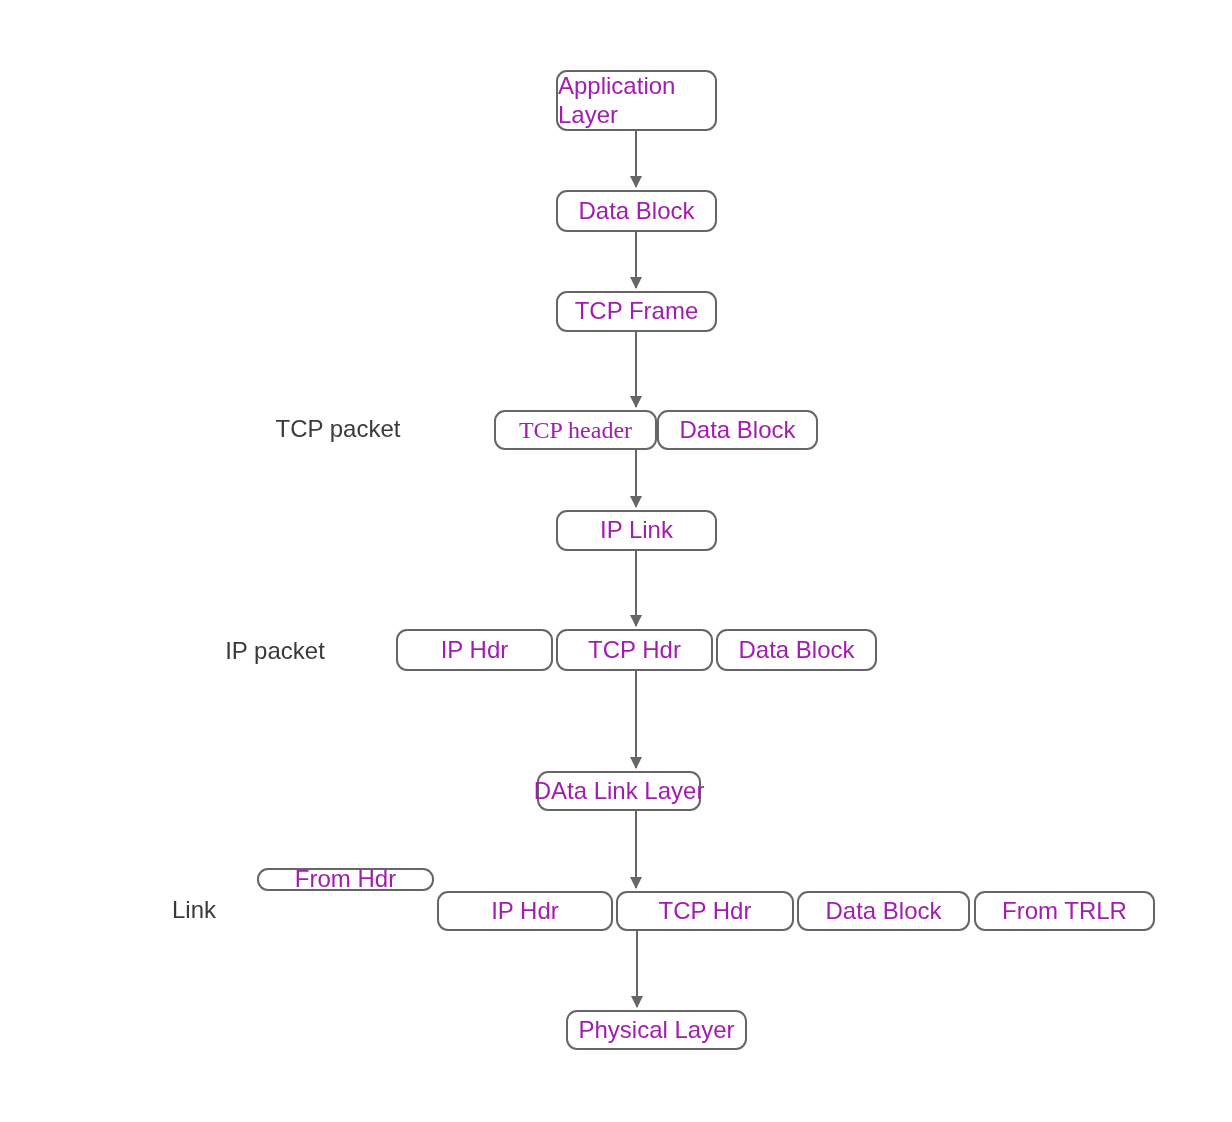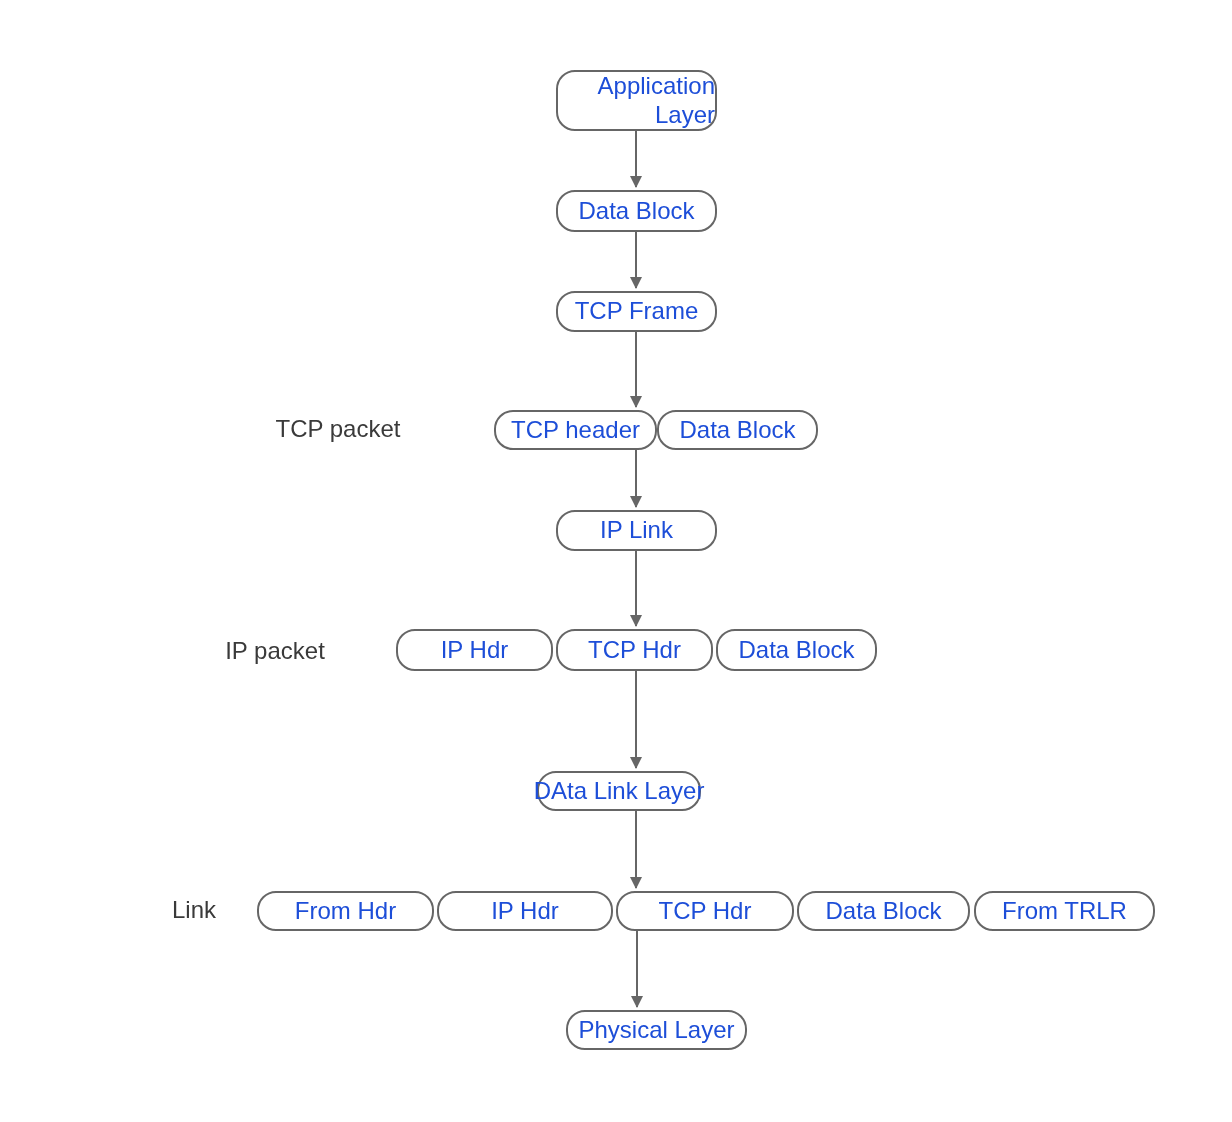--- a/index.html
+++ b/index.html
@@ -20,53 +20,53 @@
     left: 0;
     top: 0;
     width: 1232px;
     height: 1122px;
   }
   .node {
     position: absolute;
     box-sizing: border-box;
     background: #ffffff;
     border: 2.5px solid #666666;
-    border-radius: 19px;
-    color: #1d4ed8;
+    border-radius: 11px;
+    color: #a21caf;
     font-size: 24px;
     line-height: 1.2;
     display: flex;
     align-items: center;
     justify-content: center;
-    text-align: right;
+    text-align: left;
     white-space: nowrap;
   }
   .node.wrap { white-space: normal; }
   .rowlabel {
     position: absolute;
     color: #3a3a3a;
     font-size: 24px;
     display: flex;
     align-items: center;
     justify-content: center;
     text-align: center;
     white-space: nowrap;
   }
   
   .b-app      { left: 556px; top: 70px;   width: 161px; height: 61px; }
   .b-db1      { left: 556px; top: 190px;  width: 161px; height: 42px; }
   .b-tcplayer { left: 556px; top: 291px;  width: 161px; height: 41px; }
-  .b-tcphdr1  { left: 494px; top: 410px;  width: 163px; height: 40px; }
+  .b-tcphdr1  { left: 494px; top: 410px;  width: 163px; height: 40px; font-family: Liberation Serif, serif; }
   .b-db2      { left: 657px; top: 410px;  width: 161px; height: 40px; }
   .b-iplayer  { left: 556px; top: 510px;  width: 161px; height: 41px; }
   .b-iphdr2   { left: 396px; top: 629px;  width: 157px; height: 42px; }
   .b-tcphdr2  { left: 556px; top: 629px;  width: 157px; height: 42px; }
   .b-db3      { left: 716px; top: 629px;  width: 161px; height: 42px; }
   .b-dll      { left: 537px; top: 771px;  width: 164px; height: 40px; }
-  .b-f1       { left: 257px; top: 891px;  width: 177px; height: 40px; }
+  .b-f1       { left: 257px; top: 868px;  width: 177px; height: 23px; }
   .b-f2       { left: 437px; top: 891px;  width: 176px; height: 40px; }
   .b-f3       { left: 616px; top: 891px;  width: 178px; height: 40px; }
   .b-f4       { left: 797px; top: 891px;  width: 173px; height: 40px; }
   .b-f5       { left: 974px; top: 891px;  width: 181px; height: 40px; }
   .b-phys     { left: 566px; top: 1010px; width: 181px; height: 40px; }
   
   .l-tcp   { left: 258px; top: 415px; width: 160px; height: 28px; }
   .l-ip    { left: 195px; top: 637px; width: 160px; height: 28px; }
   .l-frame { left: 114px; top: 896px; width: 160px; height: 28px; }
 </style>

